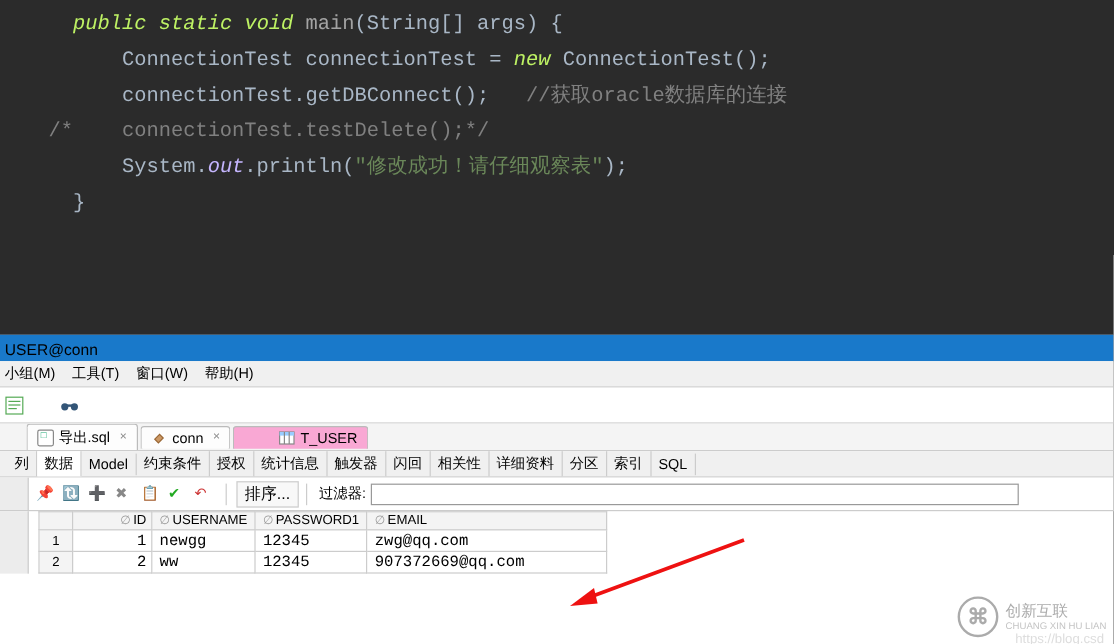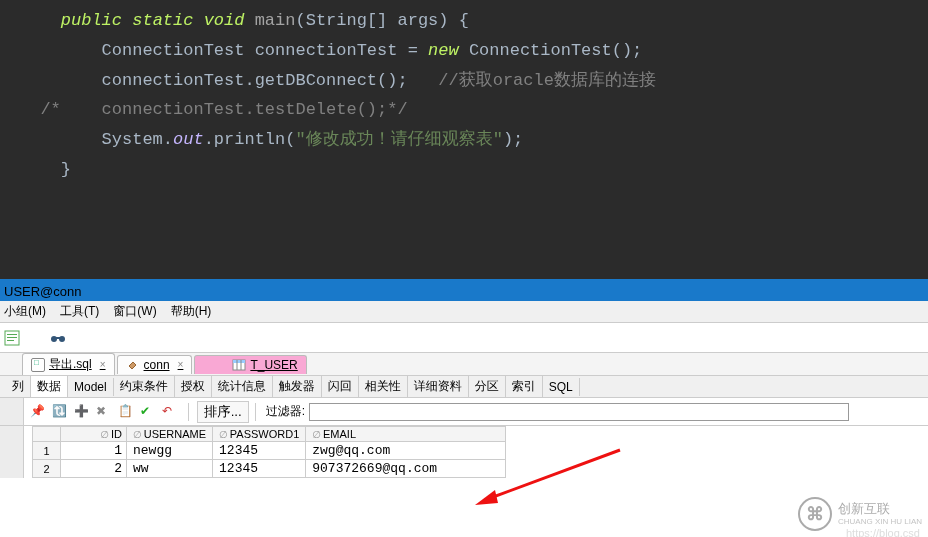--- a/index.html
+++ b/index.html
@@ -71,21 +71,20 @@
       align-items: center;
       gap: 4px;
       padding: 2px 8px;
       font-size: 12px;
       border: 1px solid #bbb;
       border-bottom: none;
       background: #fdfdfd;
       border-radius: 3px 3px 0 0;
       margin-right: 2px;
       cursor: pointer;
-      text-decoration: underline;
     }
     .doc-tab.active { background: #f9a8d4; padding-left: 37px; }
     .tab-close { font-size: 10px; margin-left: 4px; color: #888; }
     
     
     .sub-tabs {
       background: #f0f0f0;
       height: 22px;
       display: flex;
       align-items: center;

